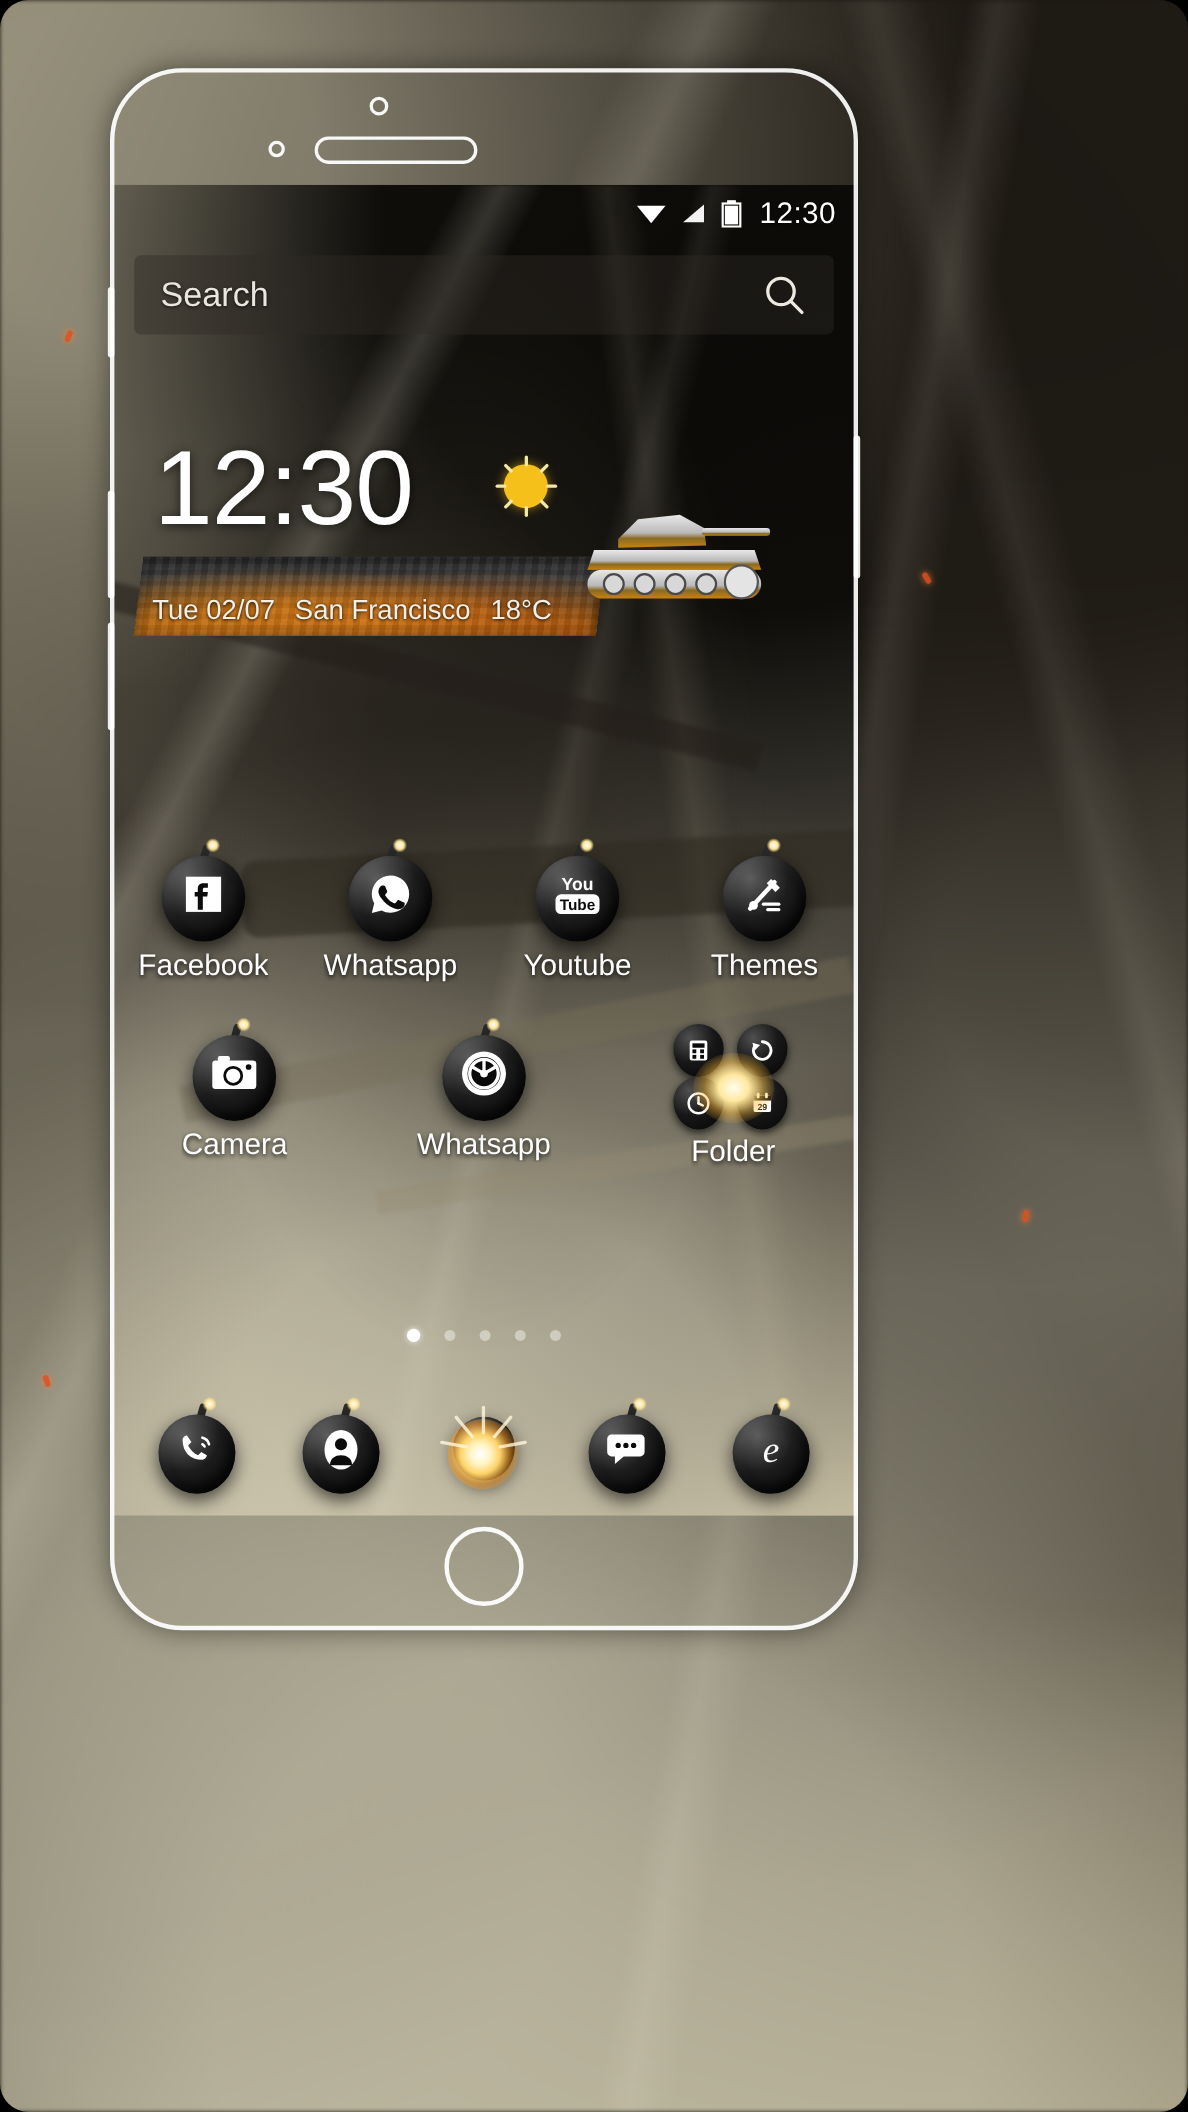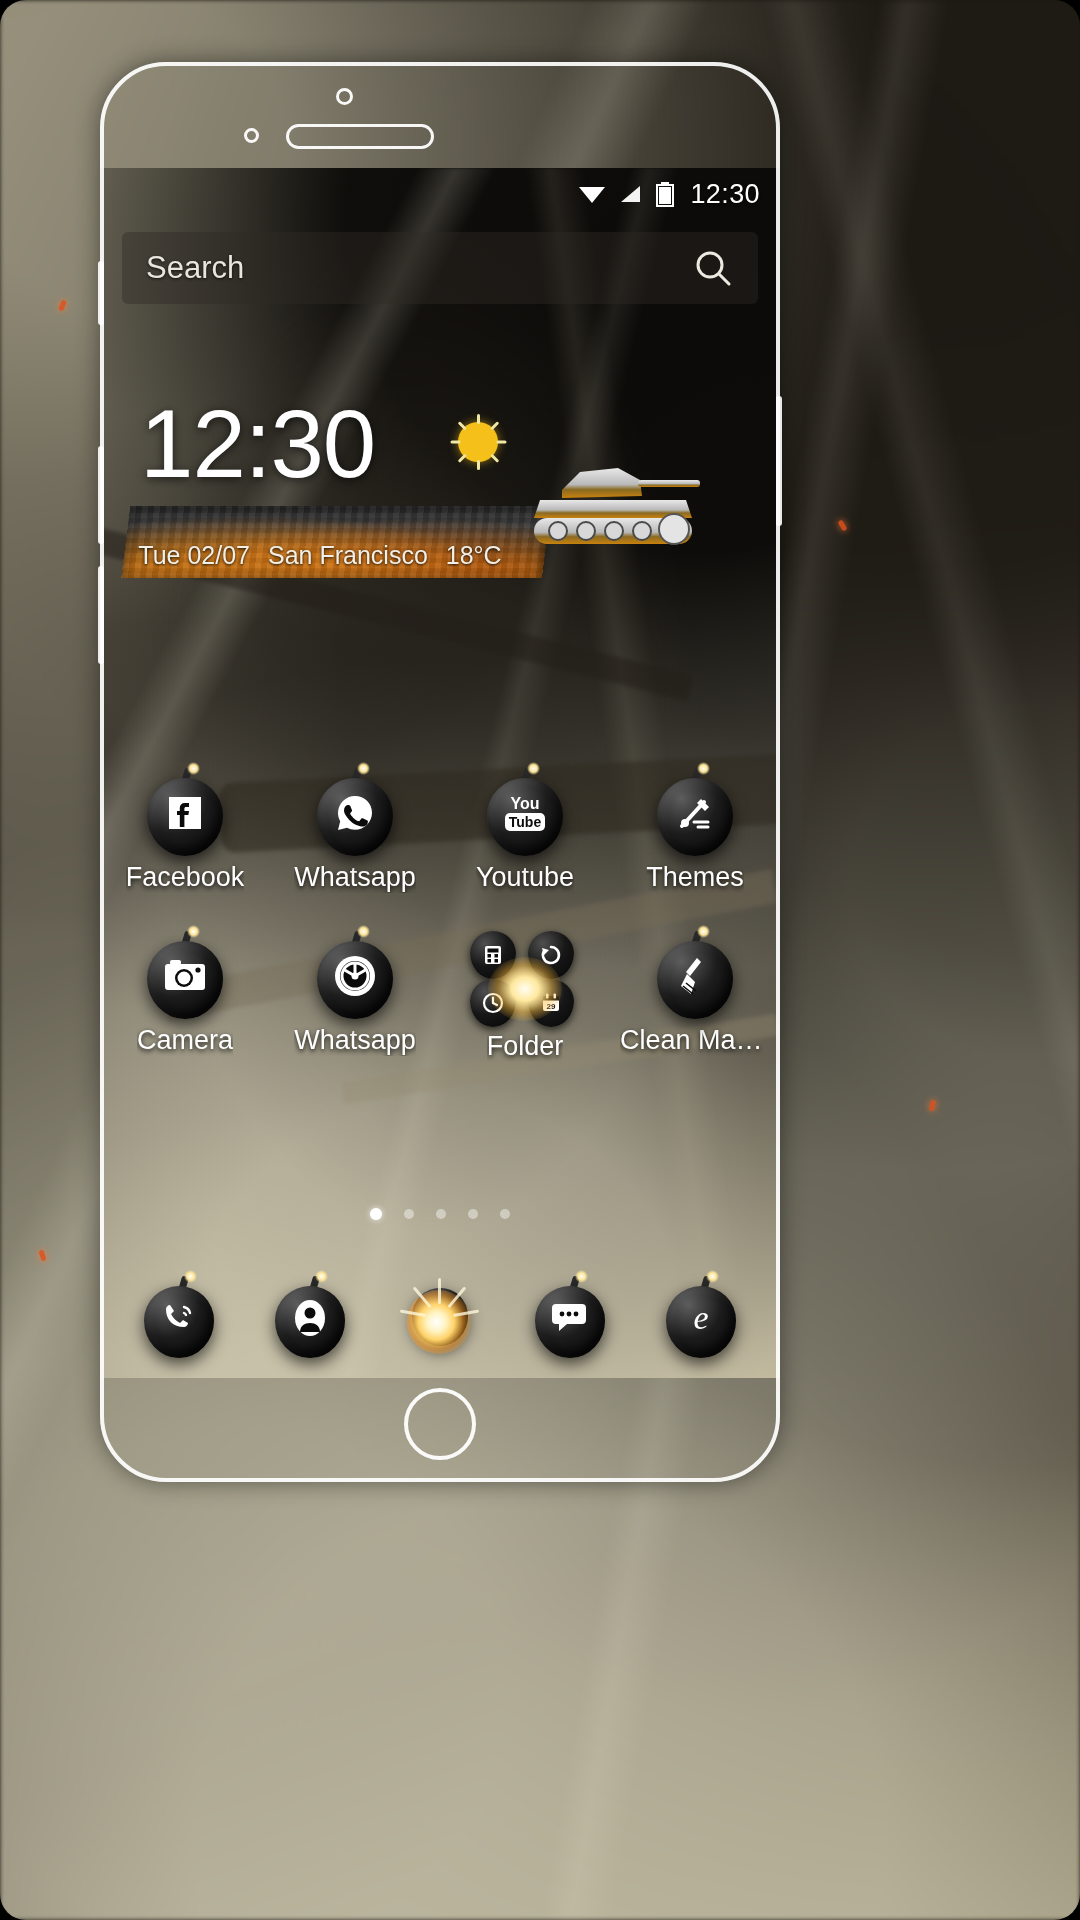--- a/index.html
+++ b/index.html
@@ -374,36 +374,20 @@
                 <rect x="7" y="2.5" width="2.5" height="5" rx="1" fill="#fff"></rect>
                 <rect x="14.5" y="2.5" width="2.5" height="5" rx="1" fill="#fff"></rect>
                 <text x="12" y="18" font-family="Liberation Sans, sans-serif" font-size="8" font-weight="bold" fill="#0b0b0b" text-anchor="middle">29</text>
               </svg>
             </div>
             <div class="folder-burst"></div>
           </div>
           <div class="app-label">Folder</div>
         </div>
 
-        <div class="app">
-          <div class="bomb">
-            <div class="fuse"></div>
-              <div class="fuse-spark"></div>
-            <div class="bomb-body"></div>
-            <span class="glyph">
-              <svg width="40" height="44" viewBox="0 0 40 44">
-                <path d="M22 4 L26 8 L15 22 L11 18 Z" fill="#fff"></path>
-                <path d="M12 20 L20 28 L16 40 L6 32 Z" fill="#fff"></path>
-                <path d="M8 32 L18 40" stroke="#0b0b0b" stroke-width="1.6"></path>
-                <path d="M11 29 L21 37" stroke="#0b0b0b" stroke-width="1.6"></path>
-              </svg>
-            </span>
-          </div>
-          <div class="app-label">Clean Mast..</div>
-        </div>
       </div>
     </div>
 
     <div id="pagedots">
       <span class="dot on"></span>
       <span class="dot"></span>
       <span class="dot"></span>
       <span class="dot"></span>
       <span class="dot"></span>
     </div>

